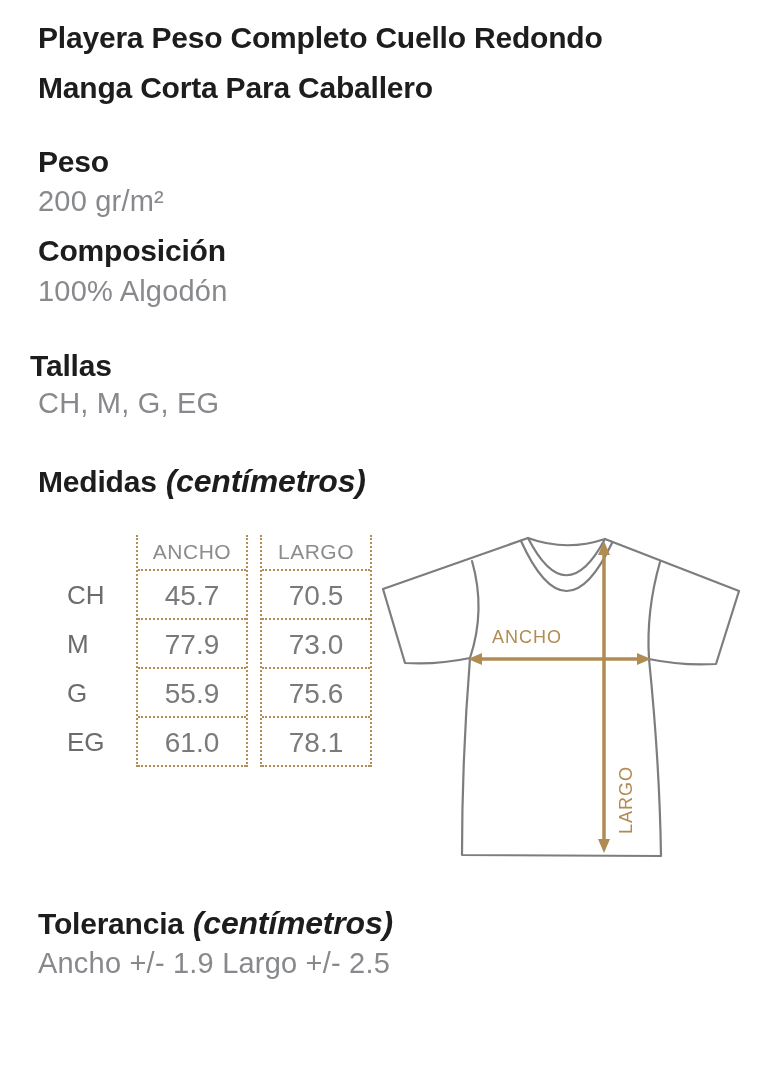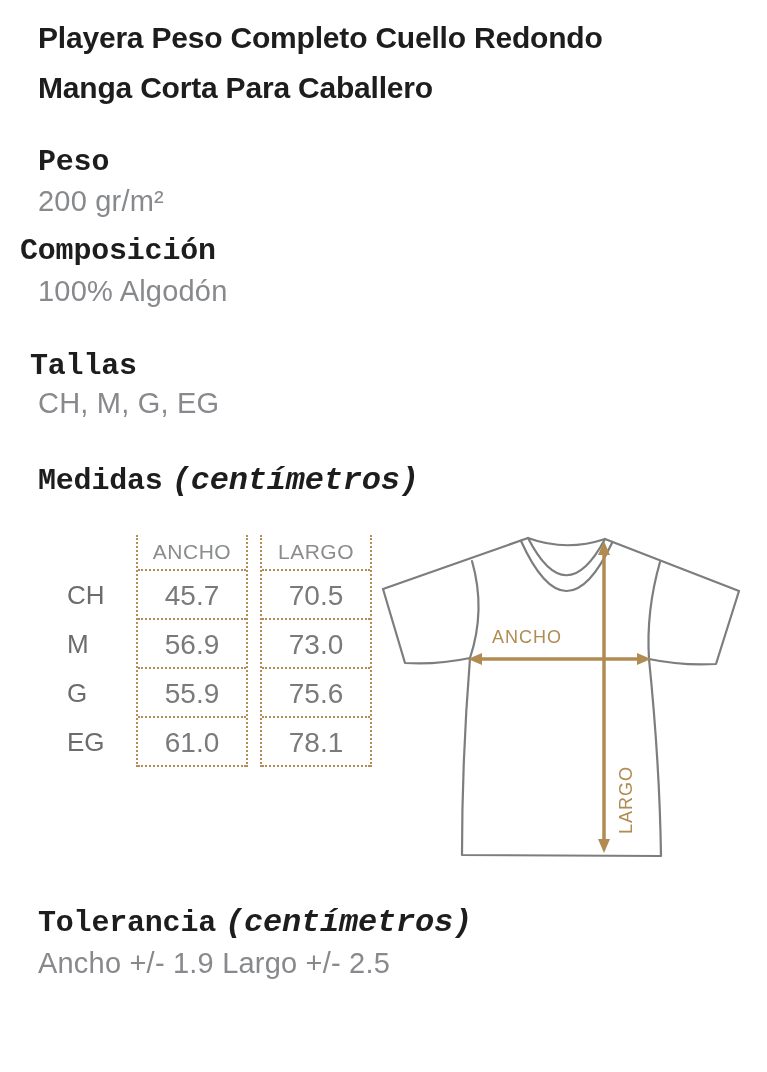--- a/index.html
+++ b/index.html
@@ -6,21 +6,21 @@
   .page{
     position:relative;
     width:767px;height:1072px;
     background:#ffffff;
     font-family:"Liberation Sans", sans-serif;
     overflow:hidden;
   }
   .abs{position:absolute;}
   .heading{
     font-size:30px;font-weight:bold;color:#1d1d1d;
-    letter-spacing:-0.2px;line-height:36px;white-space:nowrap;font-family:Liberation Mono, monospace;
+    letter-spacing:-0.2px;line-height:36px;white-space:nowrap;
   }
   .unit-note{
     font-size:32px;font-weight:bold;font-style:italic;
     color:#1d1d1d;margin-left:9px;letter-spacing:-0.2px;
   }
   .body-text{
     font-size:29px;font-weight:normal;color:#87898c;
     line-height:34px;white-space:nowrap;letter-spacing:0.2px;
   }
   .title{
@@ -69,42 +69,42 @@
 <div class="page">
 
   <div class="abs title" style="left:38px;top:13px;">
     <div>Playera Peso Completo Cuello Redondo</div>
     <div>Manga Corta Para Caballero</div>
   </div>
 
   <div class="abs heading" style="left:38px;top:144px;">Peso</div>
   <div class="abs body-text" style="left:38px;top:184px;text-align:center;">200 gr/m²</div>
 
-  <div class="abs heading" style="left:20px;top:233px;text-align:right;">Composición</div>
+  <div class="abs heading" style="left:38px;top:233px;text-align:right;">Composición</div>
   <div class="abs body-text" style="left:38px;top:274px;">100% Algodón</div>
 
   <div class="abs heading" style="left:30px;top:348px;">Tallas</div>
   <div class="abs body-text" style="left:38px;top:386px;">CH, M, G, EG</div>
 
   <div class="abs heading" style="left:38px;top:463px;">
     <span>Medidas</span><span class="unit-note">(centímetros)</span>
   </div>
 
   <div class="size-table">
     <div class="tcol tcol-labels">
       <div class="tcell lhead"></div>
       <div class="tcell rlabel">CH</div>
       <div class="tcell rlabel">M</div>
       <div class="tcell rlabel">G</div>
       <div class="tcell rlabel">EG</div>
     </div>
     <div class="tcol tcol-data">
       <div class="tcell thead">ANCHO</div>
       <div class="tcell tval">45.7</div>
-      <div class="tcell tval">56.9</div>
+      <div class="tcell tval">77.9</div>
       <div class="tcell tval">55.9</div>
       <div class="tcell tval">61.0</div>
     </div>
     <div class="tcol-gap"></div>
     <div class="tcol tcol-data">
       <div class="tcell thead">LARGO</div>
       <div class="tcell tval">70.5</div>
       <div class="tcell tval">73.0</div>
       <div class="tcell tval">75.6</div>
       <div class="tcell tval">78.1</div>

